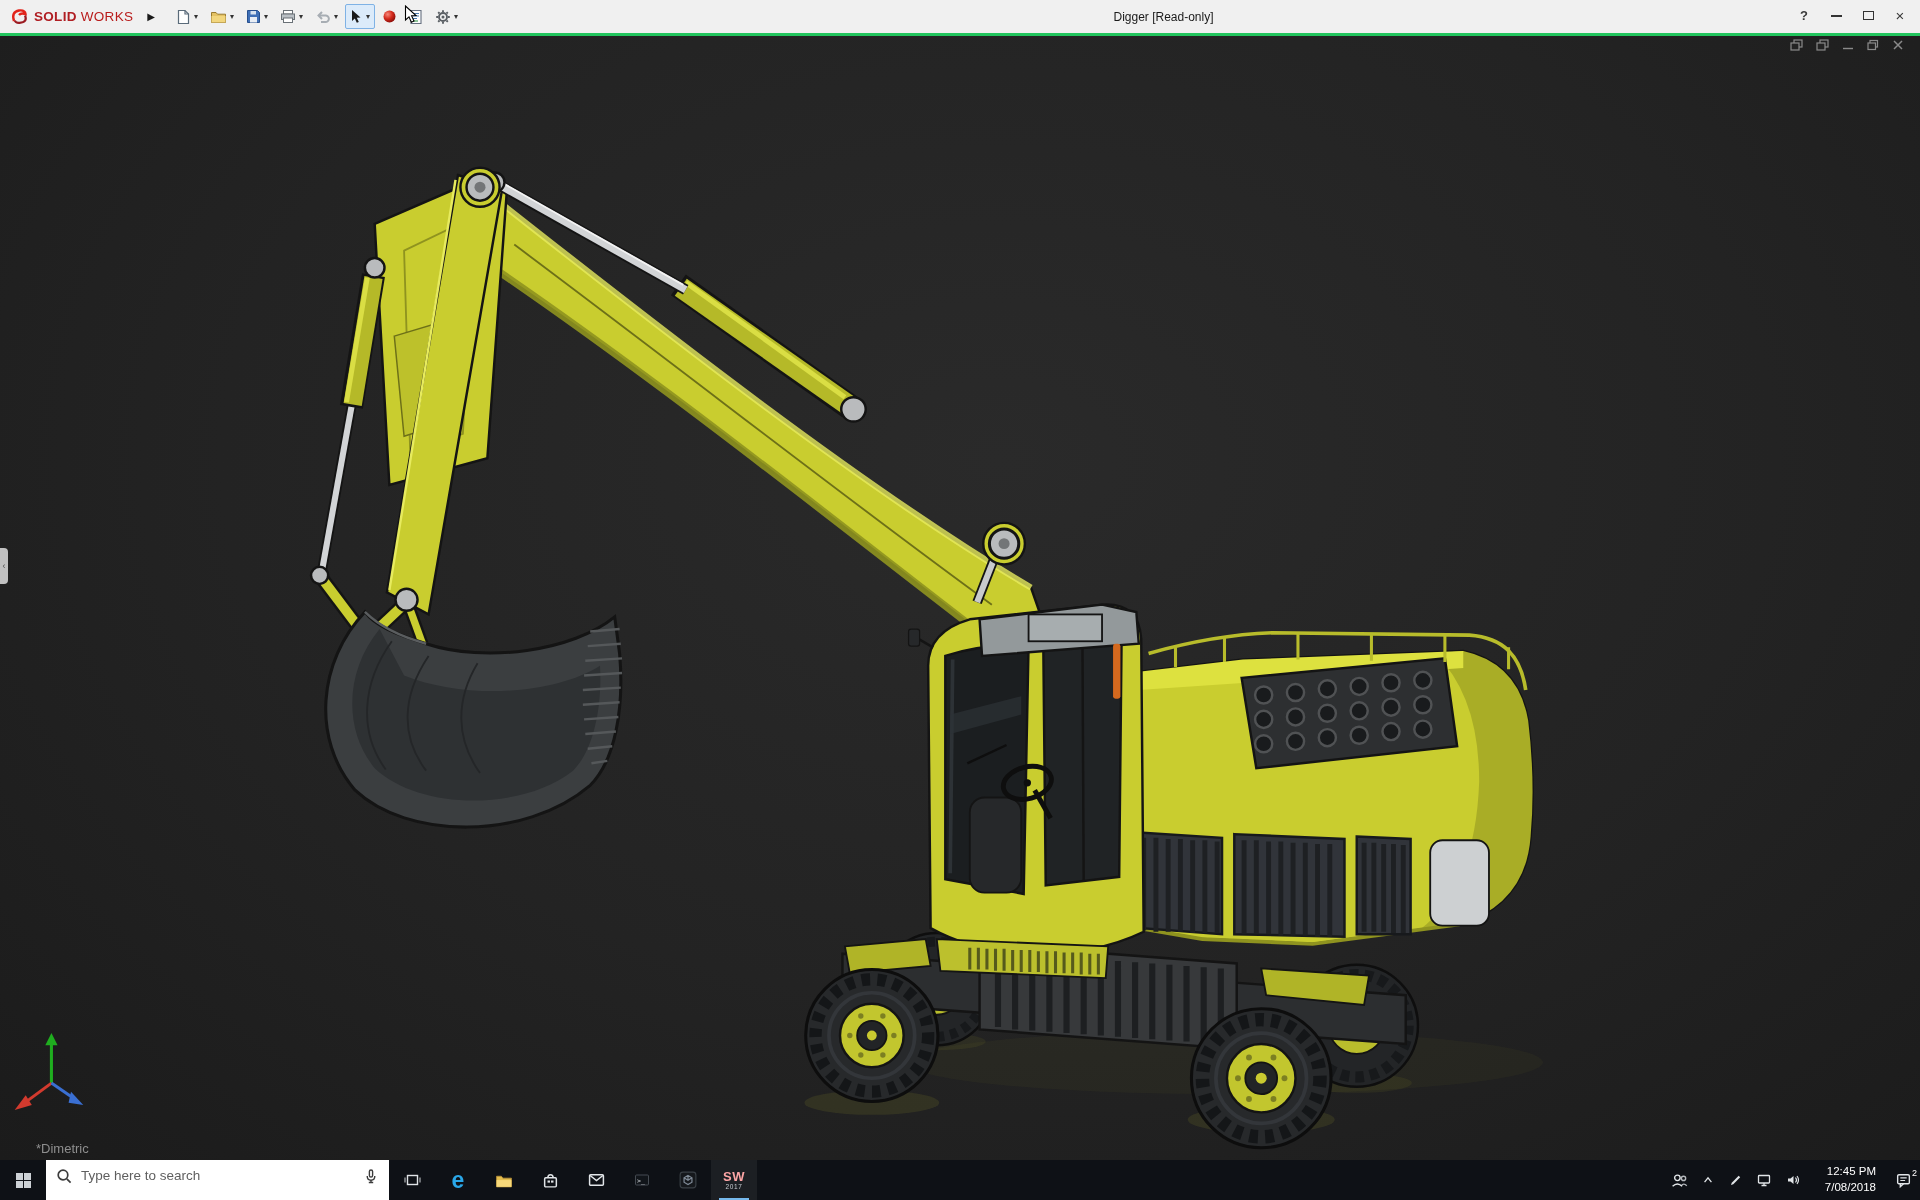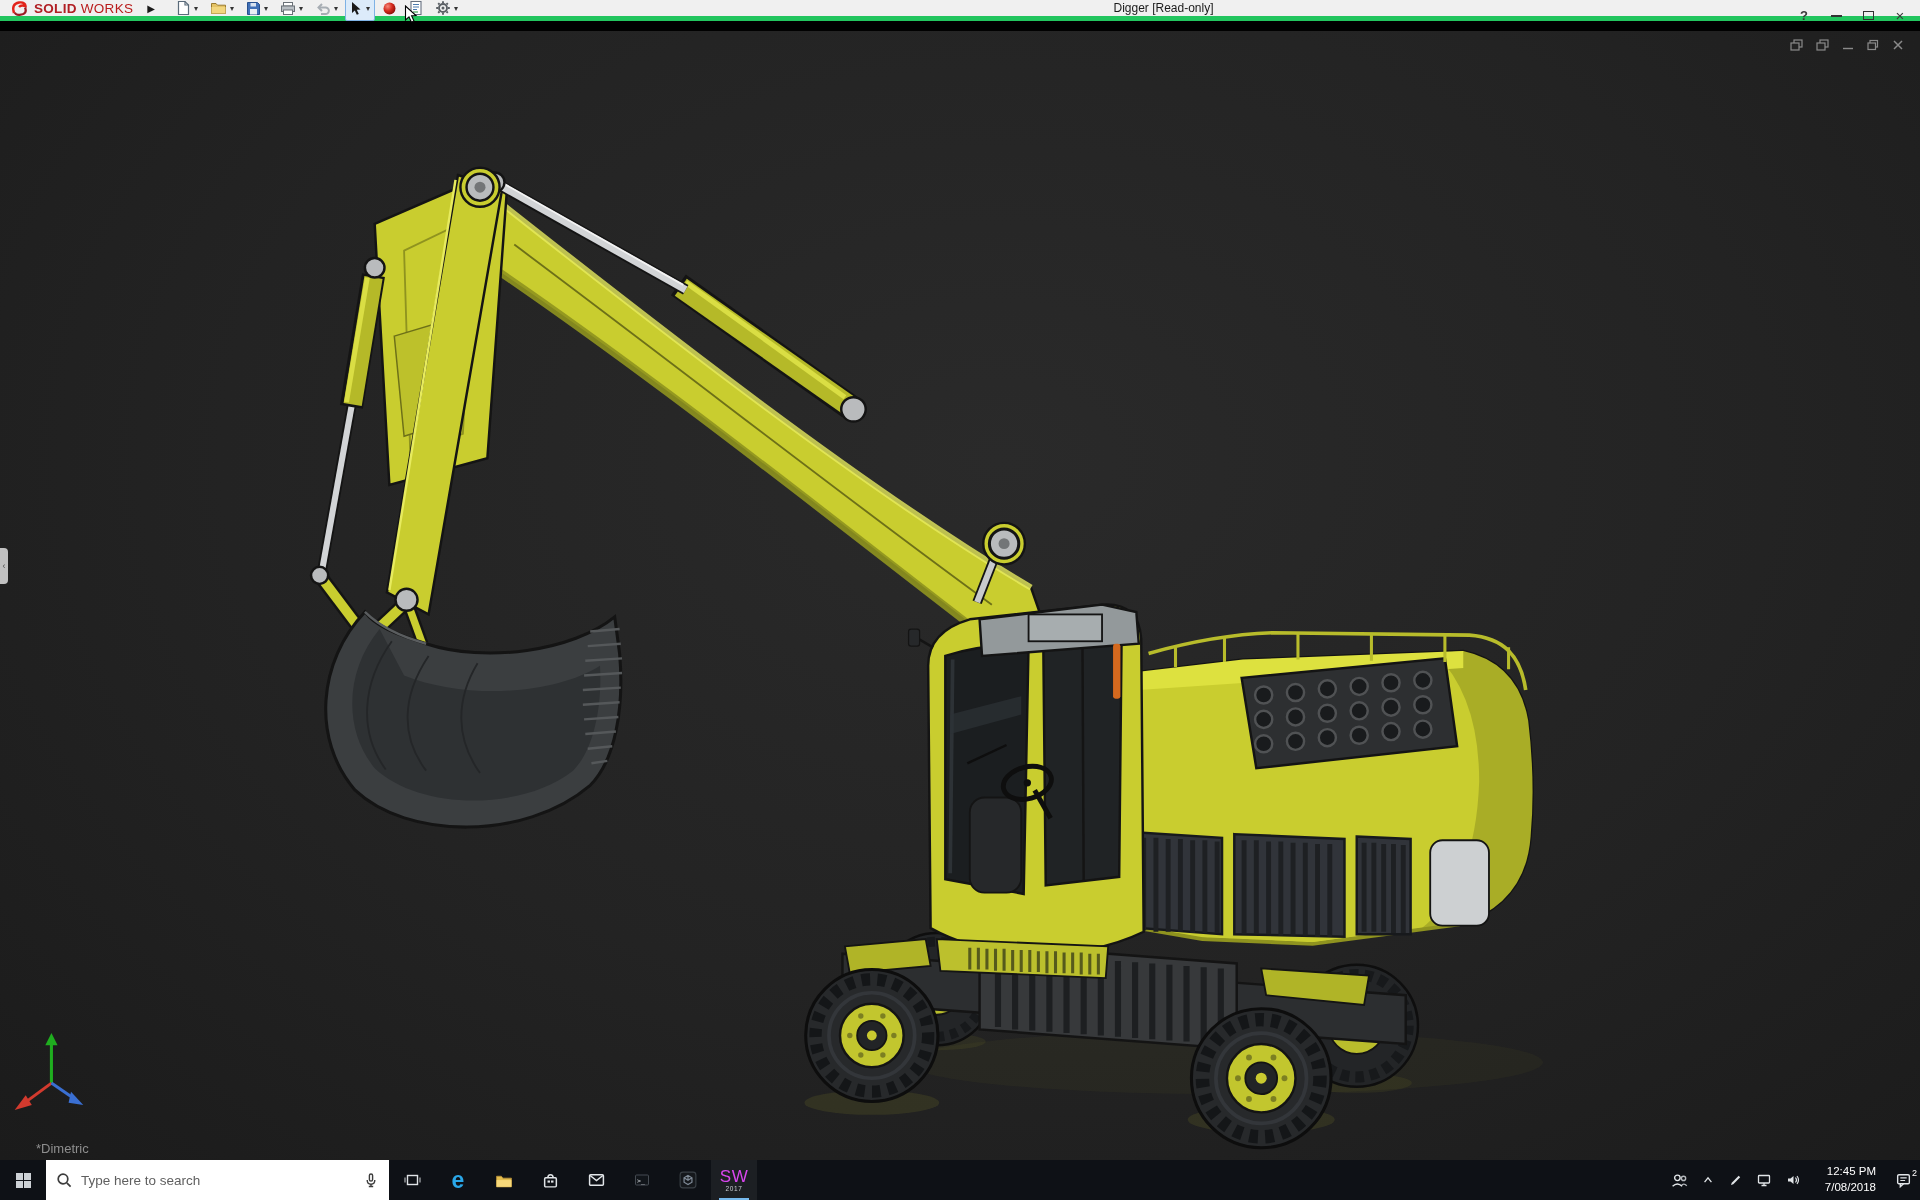--- a/index.html
+++ b/index.html
@@ -4,22 +4,22 @@
 <style>
   :root{
     --titlebar-bg:#f0f0f0; --viewport-bg:#232323; --taskbar-bg:#0e1116;
     --accent-yellow:#c9cd2f; --brand-red:#c8202b; --save-blue:#3f6fb6;
   }
   *{box-sizing:border-box; margin:0; padding:0;}
   html,body{width:1920px;height:1200px;overflow:hidden;}
   body{font-family:"Liberation Sans","DejaVu Sans",sans-serif;position:relative;background:#000;}
 
   
-  .titlebar{position:absolute;top:0;left:0;right:0;height:21px;background:var(--titlebar-bg);
-    border-bottom:5px solid #22c55e;display:flex;align-items:center;z-index:50;}
+  .titlebar{position:absolute;top:0;left:0;right:0;height:36px;background:var(--titlebar-bg);
+    border-bottom:3px solid #22c55e;display:flex;align-items:center;z-index:50;}
   .tb-left{display:flex;align-items:center;padding-left:10px;gap:2px;}
   .brand{display:flex;align-items:center;gap:4px;margin-right:8px;}
   .brand-primary{font-weight:bold;color:#b01e23;font-size:13.5px;letter-spacing:.3px;}
   .brand-secondary{font-weight:normal;color:#b91c1c;font-size:13.5px;letter-spacing:.3px;}
   .expand-arrow{font-size:10px;color:#1a1a1a;margin:0 14px 0 4px;cursor:default;}
   .tb-btn{height:25px;display:flex;align-items:center;padding:0 4px;border-radius:2px;border:1px solid transparent;}
   .tb-btn svg{display:block;}
   .tb-btn.active{background:#dcebfa;border-color:#7fb2e5;}
   .caret{font-size:8px;color:#333;margin-left:3px;}
   .tb-title{position:absolute;left:60.6%;transform:translateX(-50%);font-size:12px;color:#1a1a1a;white-space:nowrap;}
@@ -36,29 +36,29 @@
   .doc-controls{position:absolute;top:8px;right:16px;display:flex;gap:13px;align-items:center;}
   .doc-controls span{display:flex;}
   .orient-label{position:absolute;left:36px;bottom:4px;font-size:13px;color:#8e8e8e;}
   .side-tab{position:absolute;left:0;top:calc(50% - 48px);width:8px;height:36px;background:#d3d3d3;
     border-radius:0 4px 4px 0;display:flex;align-items:center;justify-content:center;color:#555;font-size:9px;opacity:.9;}
 
   
   .taskbar{position:absolute;left:0;right:0;bottom:0;height:40px;background:var(--taskbar-bg);
     display:flex;align-items:stretch;z-index:50;}
   .start-btn{width:46px;display:flex;align-items:center;justify-content:center;}
-  .search-box{width:343px;background:#fff;display:flex;align-items:center;padding:16px 10px;gap:8px;}
+  .search-box{width:343px;background:#fff;display:flex;align-items:flex-start;padding:8px 10px;gap:8px;}
   .search-box input{flex:1;border:none;outline:none;font-size:13.5px;color:#222;font-family:inherit;background:transparent;}
   .search-box input::placeholder{color:#5f5f5f;}
   .tb-app{width:46px;display:flex;align-items:center;justify-content:center;position:relative;}
   .tb-app.running{background:rgba(255,255,255,.06);}
   .tb-app.running::after{content:"";position:absolute;bottom:0;left:8px;right:8px;height:2px;background:#76b9ed;}
   .edge-glyph{font-size:23px;font-weight:bold;color:#2aa7e8;line-height:1;}
   .sw-badge{display:flex;flex-direction:column;align-items:center;line-height:1;}
-  .sw-badge .sw-top{font-size:17px;font-weight:normal;color:#d946ef;letter-spacing:.5px;}
+  .sw-badge .sw-top{font-size:13px;font-weight:bold;color:#fca5a5;letter-spacing:.5px;}
   .sw-badge .sw-bottom{font-size:6.5px;color:#c7ccd1;letter-spacing:.6px;margin-top:1px;}
   .tray{margin-left:auto;display:flex;align-items:center;gap:13px;padding-right:8px;}
   .tray-icon{display:flex;align-items:center;justify-content:center;position:relative;}
   .clock{display:flex;flex-direction:column;align-items:flex-end;justify-content:center;
     color:#fff;font-size:11.5px;line-height:1.35;min-width:62px;}
   .badge{position:absolute;right:-5px;top:-4px;font-size:9px;color:#fff;}
 </style>
 </head>
 <body>
 

